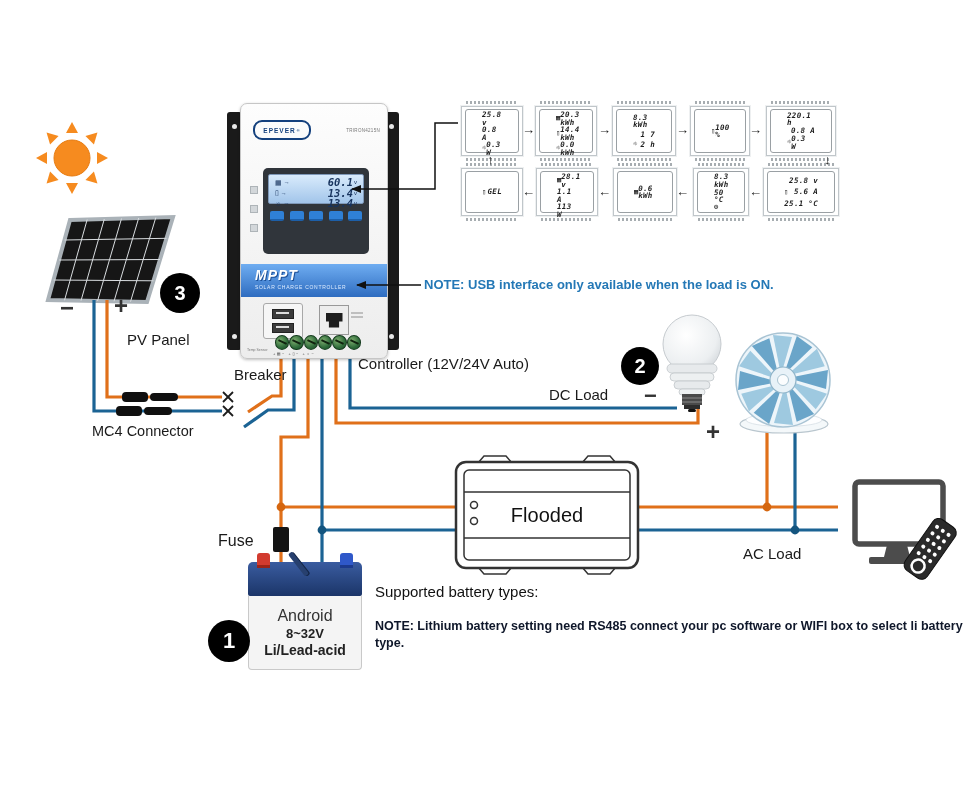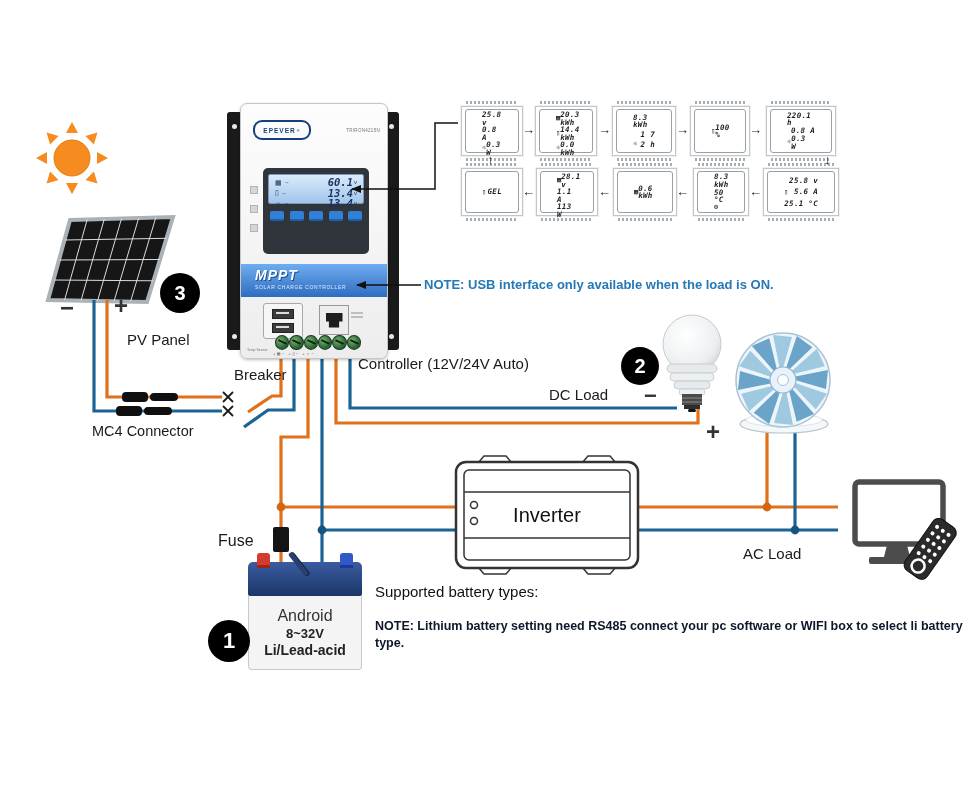--- a/index.html
+++ b/index.html
@@ -504,21 +504,21 @@
 <span class="sign" style="left:60px;top:294px;font-size:24px;">−</span>
 <span class="sign" style="left:114px;top:292px;font-size:24px;">+</span>
 <span class="lbl" style="left:127px;top:331px;">PV Panel</span>
 <span class="lbl" style="left:200px;top:366px;margin-left:34px;">Breaker</span>
 <span class="lbl" style="left:92px;top:423px;font-size:14.5px;">MC4 Connector</span>
 <span class="lbl" style="left:358px;top:355px;">Controller (12V/24V Auto)</span>
 <span class="lbl" style="left:549px;top:386px;font-size:15px;">DC Load</span>
 <span class="sign" style="left:644px;top:383px;font-size:22px;">−</span>
 <span class="sign" style="left:706px;top:418px;font-size:24px;">+</span>
 <span class="lbl" style="left:218px;top:532px;font-size:16px;">Fuse</span>
-<span id="invlbl">Inverter</span>
+<span id="invlbl">Flooded</span>
 <span class="lbl" style="left:743px;top:545px;">AC Load</span>
 <span id="usbnote">NOTE: USB interface only available when the load is ON.</span>
 
 <div id="suppl">
   <div class="h">Supported battery types:</div>
   <div class="nt">NOTE: Lithium battery setting need RS485 connect your pc software or WIFI box to select li battery type.</div>
 </div>
 
 </div>
 

